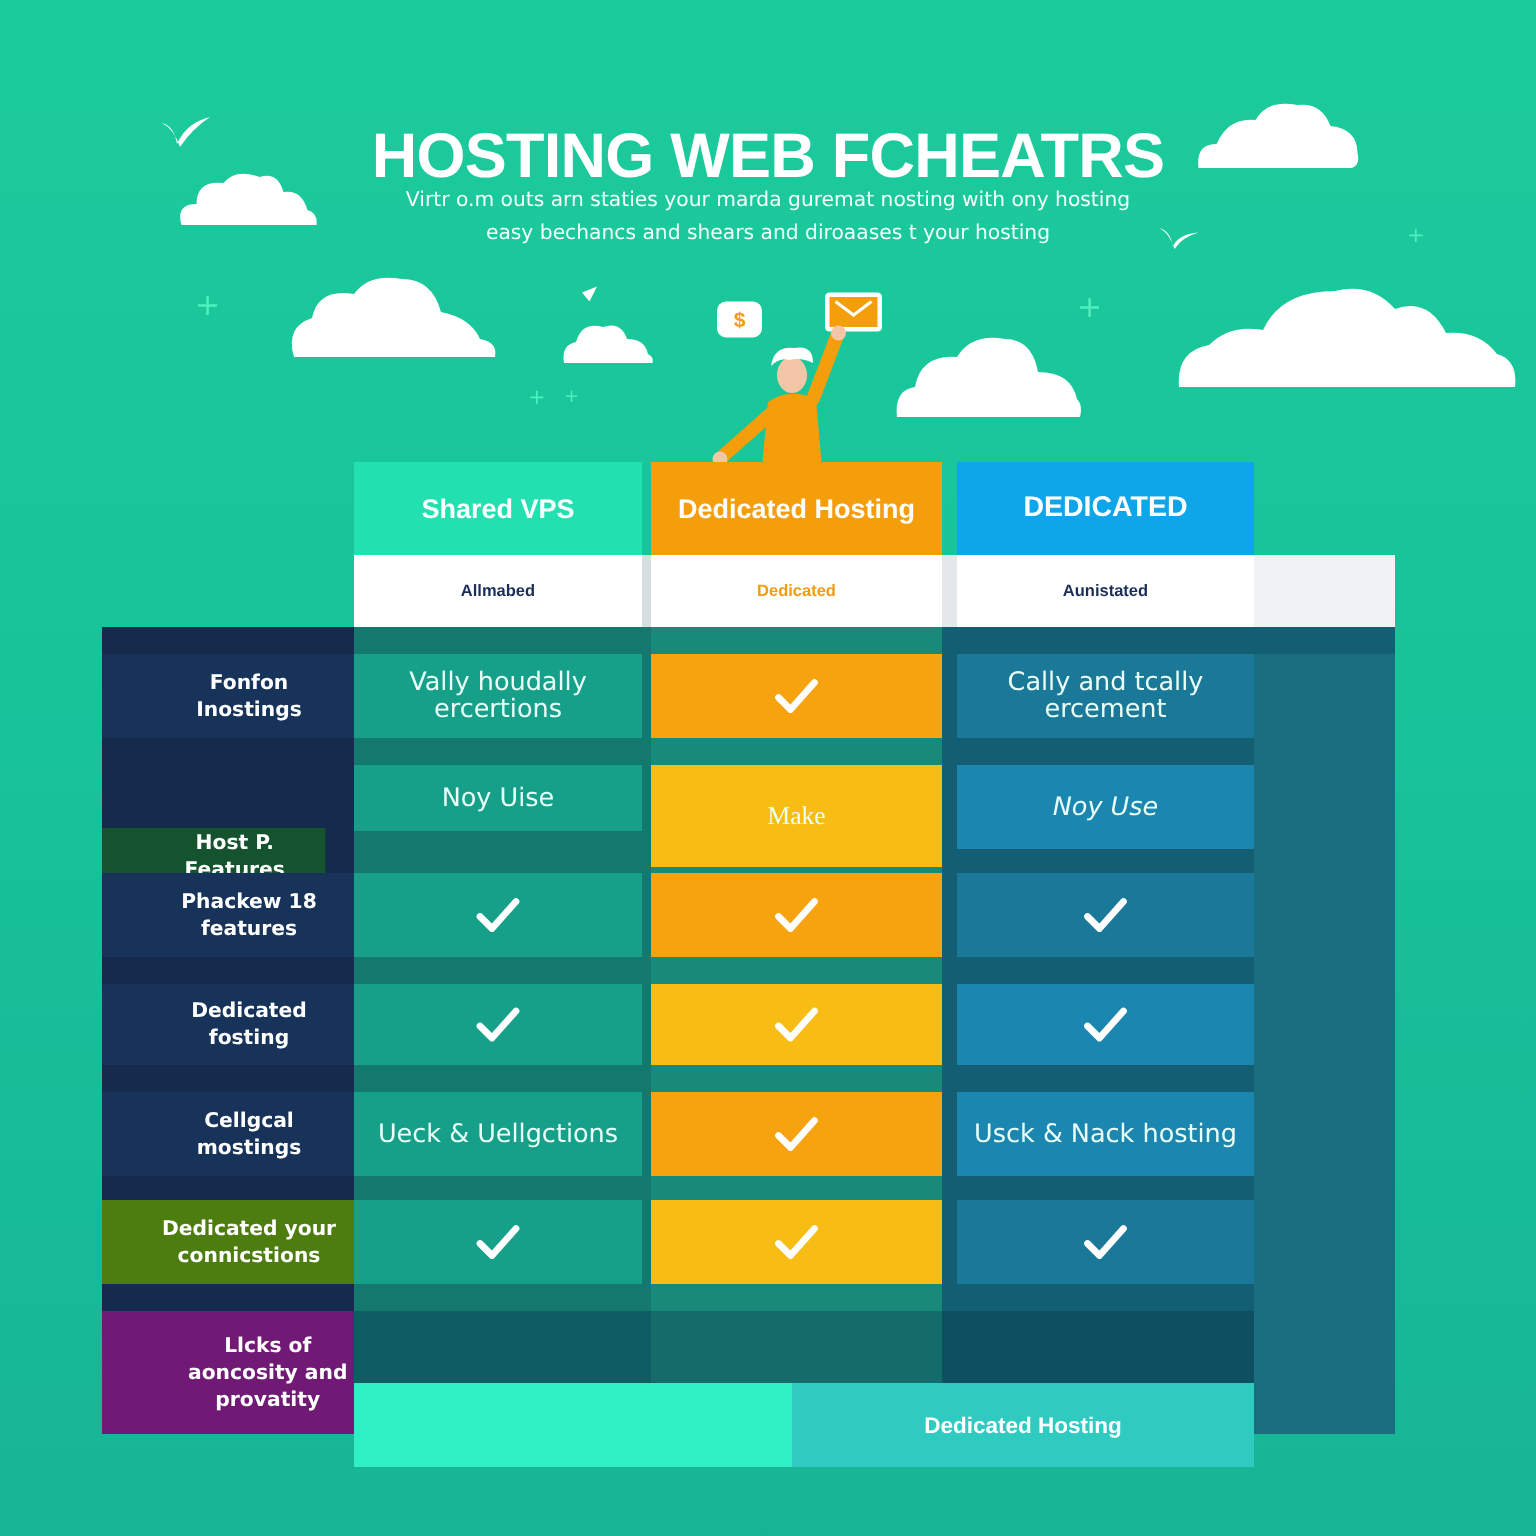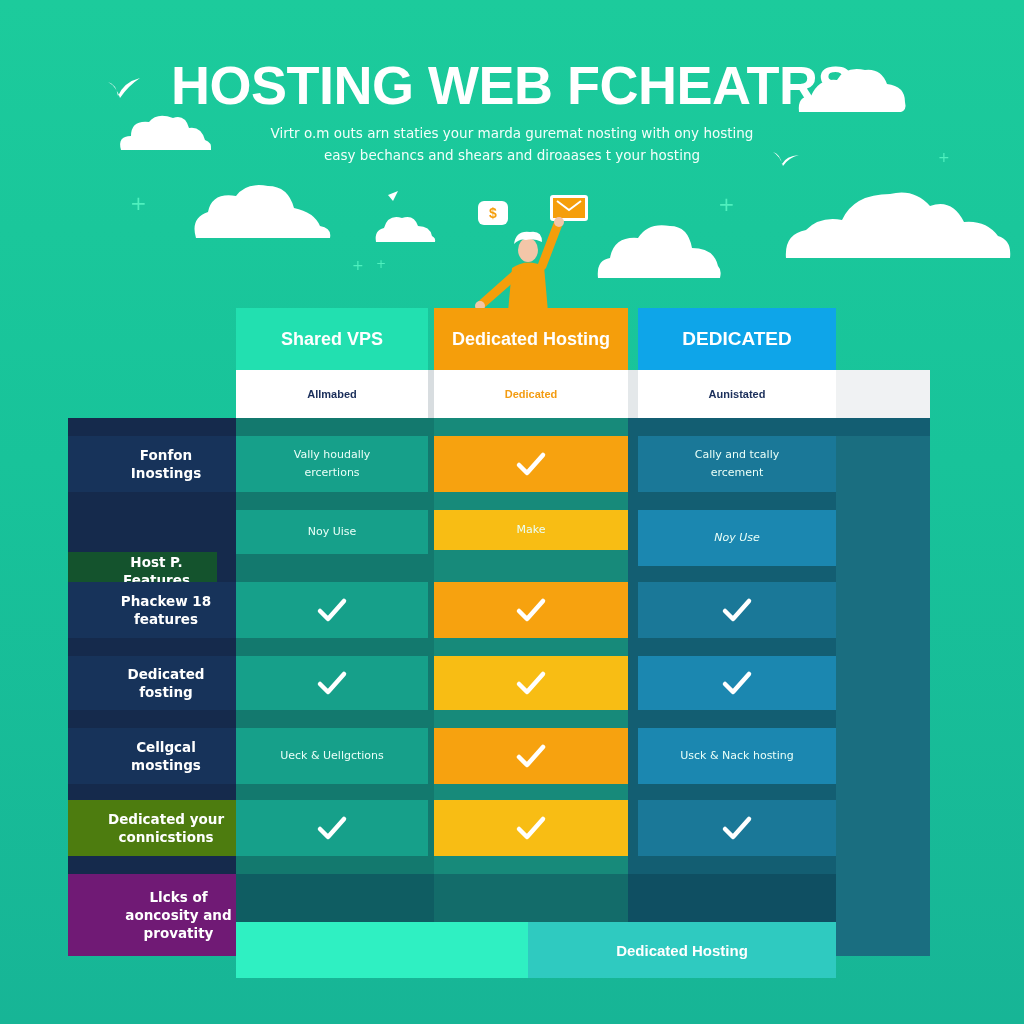--- a/index.html
+++ b/index.html
@@ -5,39 +5,39 @@
   * { box-sizing: border-box; margin: 0; padding: 0; }
   html, body { width: 1024px; height: 1024px; overflow: hidden; }
   body {
     position: relative;
     font-family: "DejaVu Sans", sans-serif;
     background: linear-gradient(180deg, #1ccb9c 0%, #18c39a 45%, #17b596 100%);
     color: #fff;
   }
   .abs { position: absolute; }
   .title {
-    left: 0; width: 1024px; top: 54px; text-align: center;
+    left: 0; width: 1024px; top: 80px; text-align: center;
     font-family: "Liberation Sans", sans-serif; font-weight: bold;
-    font-size: 54px; letter-spacing: -0.5px; color: #ffffff;
+    font-size: 42px; letter-spacing: -0.5px; color: #ffffff;
   }
   .subtitle {
     left: 0; width: 1024px; text-align: center;
     font-family: "DejaVu Sans", sans-serif; font-size: 13.5px; color: #f2fffa;
   }
   .cloud { position: absolute; }
   .cloud svg { display: block; }
   .sparkle { position: absolute; color: #4ff0be; font-size: 20px; line-height: 1; }
   .bird { position: absolute; }
 
   
   .cell { position: absolute; display: flex; align-items: center; justify-content: center; text-align: center; }
   .hdr { font-family: "Liberation Sans", sans-serif; font-weight: bold; font-size: 18px; color: #fff; }
   .sub { font-family: "Liberation Sans", sans-serif; font-weight: bold; font-size: 11px; }
   .lbl { font-family: "DejaVu Sans", sans-serif; font-size: 13.5px; line-height: 18px; color: #fff; font-weight: bold; padding-left: 28px; }
-  .val { font-family: "DejaVu Sans", sans-serif; font-size: 11px; line-height: 18px; color: #eafff8; }
+  .val { font-family: "DejaVu Sans", sans-serif; font-size: 17px; line-height: 18px; color: #eafff8; }
   .check svg { width: 32px; height: 28px; }
   .footer-lbl { font-family: "Liberation Sans", sans-serif; font-weight: bold; font-size: 15px; color: #fff; }
 </style>
 </head>
 <body>
 
 <div class="bird" style="left:106px;top:76px;">
   <svg width="36" height="22" viewBox="0 0 36 22">
       <path d="M2 6 Q10 8 12 20 Q18 6 34 2 Q22 10 14 22 Q10 10 2 6Z" fill="#fff"></path>
     </svg>
@@ -162,21 +162,21 @@
   </div>
 <div class="cell val" style="left:638px;top:436px;width:198px;height:56px;background:#1a7898;white-space:pre-line;"><span>Cally and tcally
 ercement</span></div>
 
 <div class="cell lbl" style="left:68px;top:510px;width:149px;height:38px;background:#14532d;margin-top:42px;">
     <span>Host P. Features</span>
   </div>
 <div class="cell val" style="left:236px;top:510px;width:192px;height:44px;background:#16a08a;text-align:right;">
     <span>Noy Uise</span>
   </div>
-<div class="cell val" style="left:434px;top:510px;width:194px;height:40px;background:#f8bd14;">
+<div class="cell val" style="left:434px;top:510px;width:194px;height:68px;background:#f8bd14;font-family:Liberation Serif, serif;">
     <span>Make</span>
   </div>
 <div class="cell val" style="left:638px;top:510px;width:198px;height:56px;background:#1b87b0;font-style:italic;">
     <span>Noy Use</span>
   </div>
 
 <div class="cell lbl" style="left:68px;top:582px;width:168px;height:56px;background:#17335a;white-space:pre-line;"><span>Phackew 18
 features</span></div>
 <div class="cell check" style="left:236px;top:582px;width:192px;height:56px;background:#16a08a;">
     <svg viewBox="0 0 32 28">

